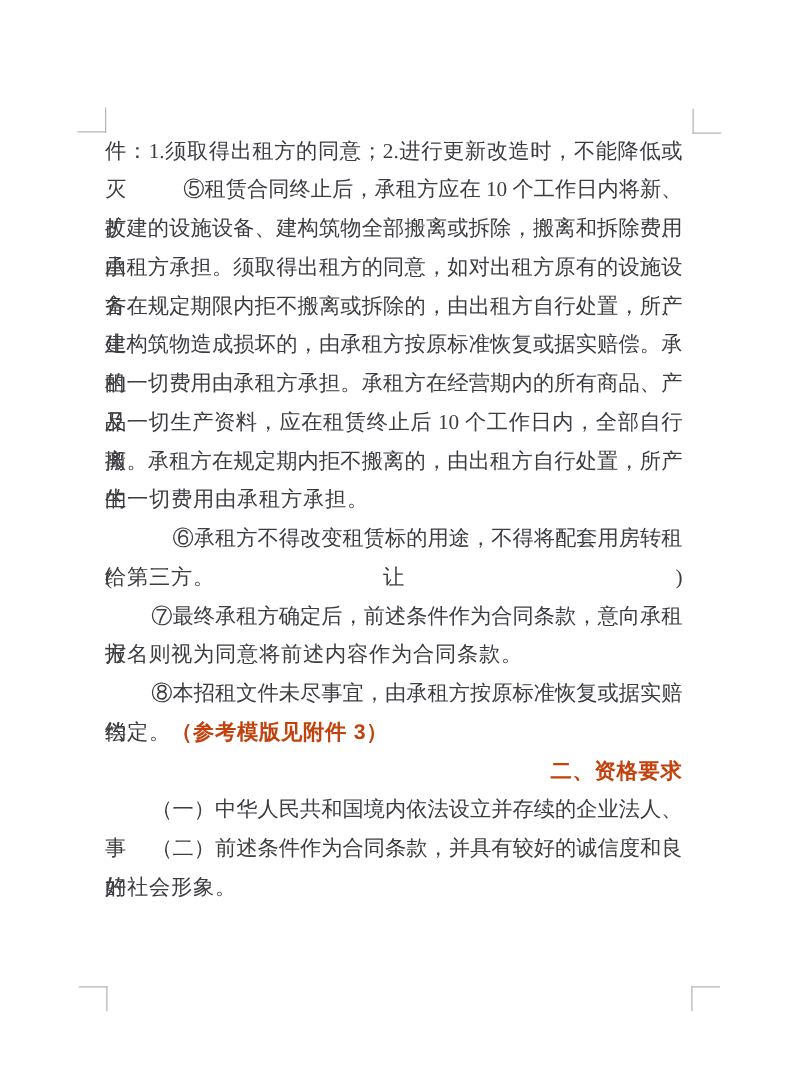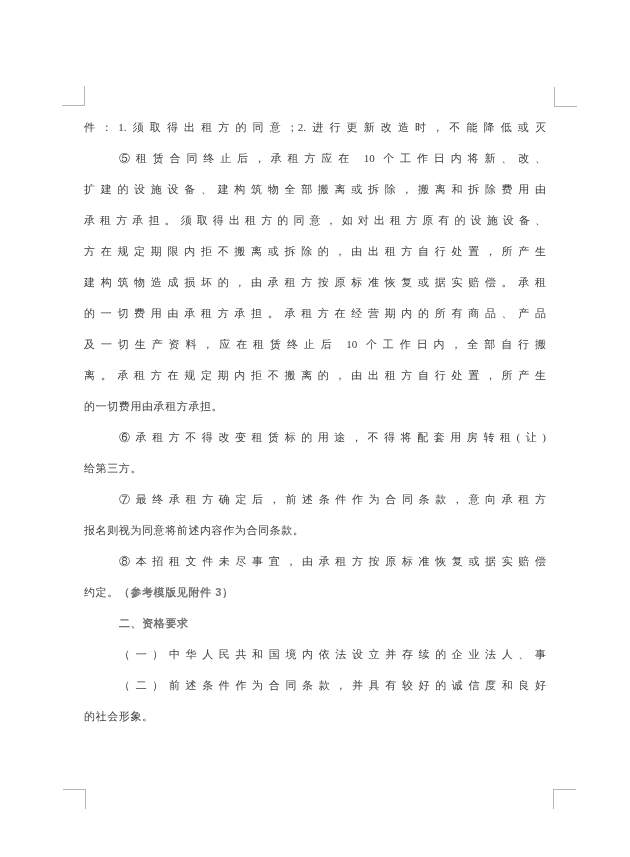--- a/index.html
+++ b/index.html
@@ -21,38 +21,38 @@
   .crop.bl { left: 63px;  top: 789px; border-right: 1px solid #b6b6b6; border-top: 1px solid #b6b6b6; }
   .crop.br { left: 553px; top: 789px; border-left: 1px solid #b6b6b6;  border-top: 1px solid #b6b6b6; }
 
   #doc-body {
     position: absolute;
     left: 84px; top: 105px;
     width: 462px;
   }
   .line {
     height: 31px;
-    line-height: 45px;
-    font-size: 11px;
+    line-height: 31px;
+    font-size: 17px;
     color: #3c3c41;
     letter-spacing: 0.6px;
     white-space: nowrap;
   }
   .line.jfull {
     white-space: normal;
     text-align: justify;
     text-align-last: justify;
     text-justify: inter-character;
     letter-spacing: 0;
   }
-  .line.indent { text-indent: 35px; }
+  .line.indent { text-indent: 35px; text-align: right; }
   .hei {
     font-family: "Liberation Sans", sans-serif;
     font-weight: bold;
-    color: #737373;
+    color: #c2410c;
     letter-spacing: 0.6px;
   }
 </style>
 </head>
 <body>
 
 <div class="page">
   <div class="crop tl"></div>
   <div class="crop tr"></div>
   <div class="crop bl"></div>

